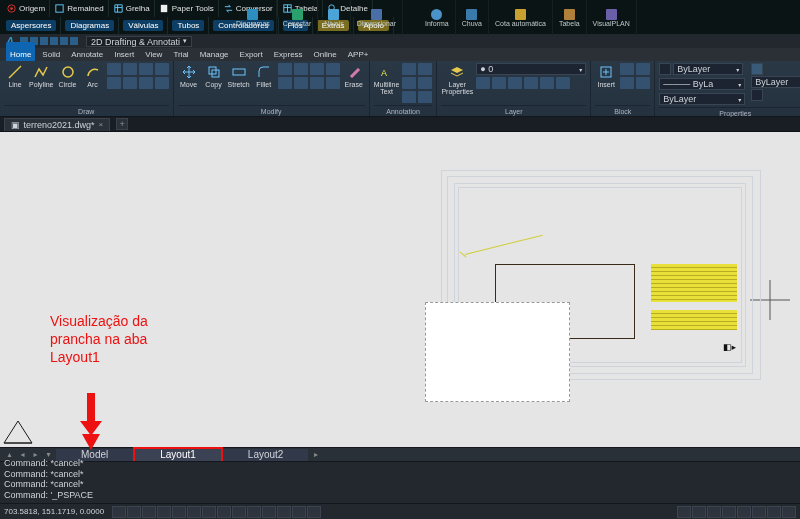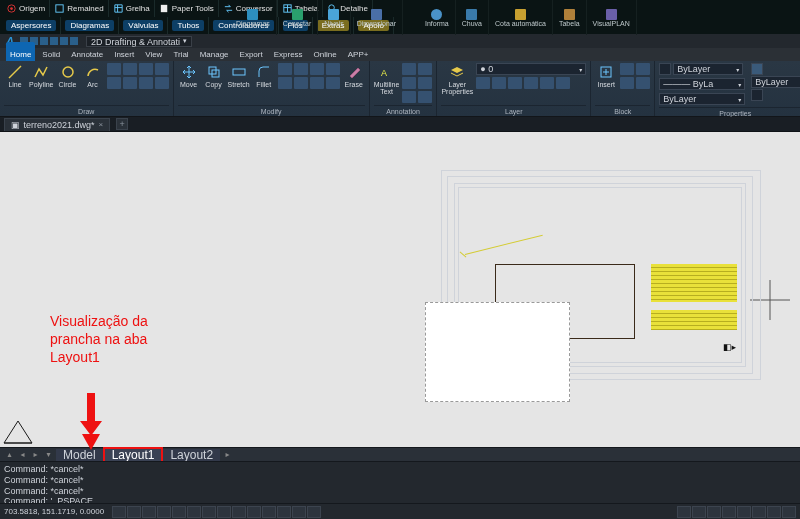--- a/index.html
+++ b/index.html
@@ -74,25 +74,25 @@
 .tblk{position:absolute;right:30px;top:100px;width:86px;height:38px;background:repeating-linear-gradient(#e9e13a,#e9e13a 3px,#b7ae1f 3px,#b7ae1f 4px)}
 .tblk2{position:absolute;right:30px;top:146px;width:86px;height:20px;background:repeating-linear-gradient(#e9e13a,#e9e13a 3px,#b7ae1f 3px,#b7ae1f 4px)}
 .badge{position:absolute;right:30px;top:178px;width:14px;height:10px}
 .badge span{font-size:9px;color:#111}
 .yl{position:absolute;left:30px;top:90px;width:80px;height:1px;background:#d4cc33;transform:rotate(-14deg);transform-origin:left}
 .yl2{position:absolute;left:24px;top:90px;width:8px;height:1px;background:#d4cc33;transform:rotate(40deg)}
 
 
 .ltabs{height:14px;background:#2a3038;display:flex;align-items:center;gap:2px;padding-left:4px;border-top:1px solid #14181d}
 .navb{width:11px;height:11px;color:#888;font-size:8px;text-align:center;line-height:11px}
-.ltab{padding:0 7px;height:12px;line-height:12px;font-size:12px;background:#32394a;color:#cfd3da}
+.ltab{padding:0 25px;height:12px;line-height:12px;font-size:10px;background:#32394a;color:#cfd3da}
 .ltab.active{background:#3a4254;outline:2px solid #e11;outline-offset:0;color:#fff}
 
 
-.cmd{height:42px;background:#23282e;border-top:1px solid #14181d;padding:2px 4px;font-family:Consolas,monospace;font-size:8px;color:#cfd3da;display:flex;flex-direction:column;}
+.cmd{height:42px;background:#23282e;border-top:1px solid #14181d;padding:2px 4px;font-family:Consolas,monospace;font-size:8px;color:#cfd3da;display:flex;flex-direction:column;justify-content:flex-end}
 .cmd .line{line-height:1.2}
 .cmd .prompt{display:flex;align-items:center;gap:4px;border-top:1px solid #3a424c;padding-top:1px}
 .cmd input{flex:1;background:transparent;border:none;outline:none;color:#cfd3da;font-family:Consolas,monospace;font-size:8px}
 
 
 .status{height:16px;background:#23282e;border-top:1px solid #14181d;display:flex;align-items:center;padding:0 4px;gap:2px}
 .status .coords{font-size:8px;color:#cfd3da}
 .sgrp{display:flex;gap:1px;margin-left:6px}
 .sb{width:14px;height:12px;background:#2d343d;border:1px solid #3c444f}
 .status .spacer{flex:1}
@@ -504,24 +504,20 @@
     <div class="ltab active">Layout1</div>
     <div class="ltab">Layout2</div>
     <div class="navb">▸</div>
   </div>
 
   <div class="cmd">
     <div class="line">Command: *cancel*</div>
     <div class="line">Command: *cancel*</div>
     <div class="line">Command: *cancel*</div>
     <div class="line">Command: '_PSPACE</div>
-    <div class="prompt">
-      <span>Command:</span>
-      <input style="">
-    </div>
   </div>
 
   <div class="status">
     <span class="coords">703.5818, 151.1719, 0.0000</span>
     <div class="sgrp">
       <div class="sb"></div>
         <div class="sb"></div>
         <div class="sb"></div>
         <div class="sb"></div>
         <div class="sb"></div>

